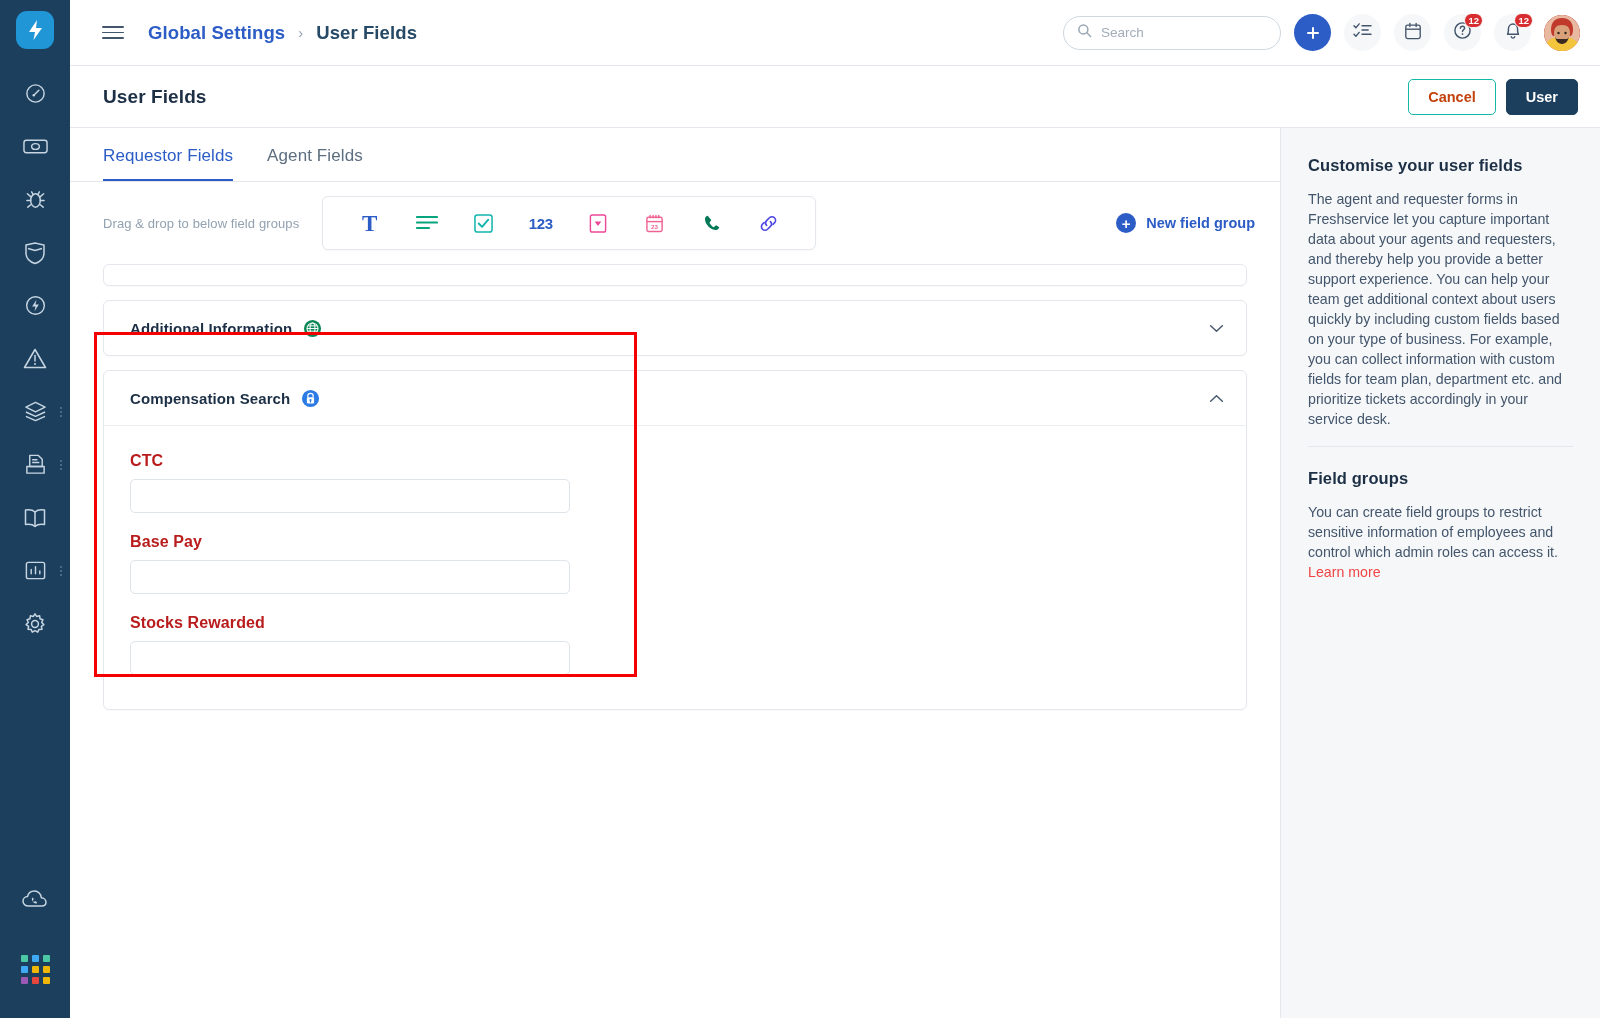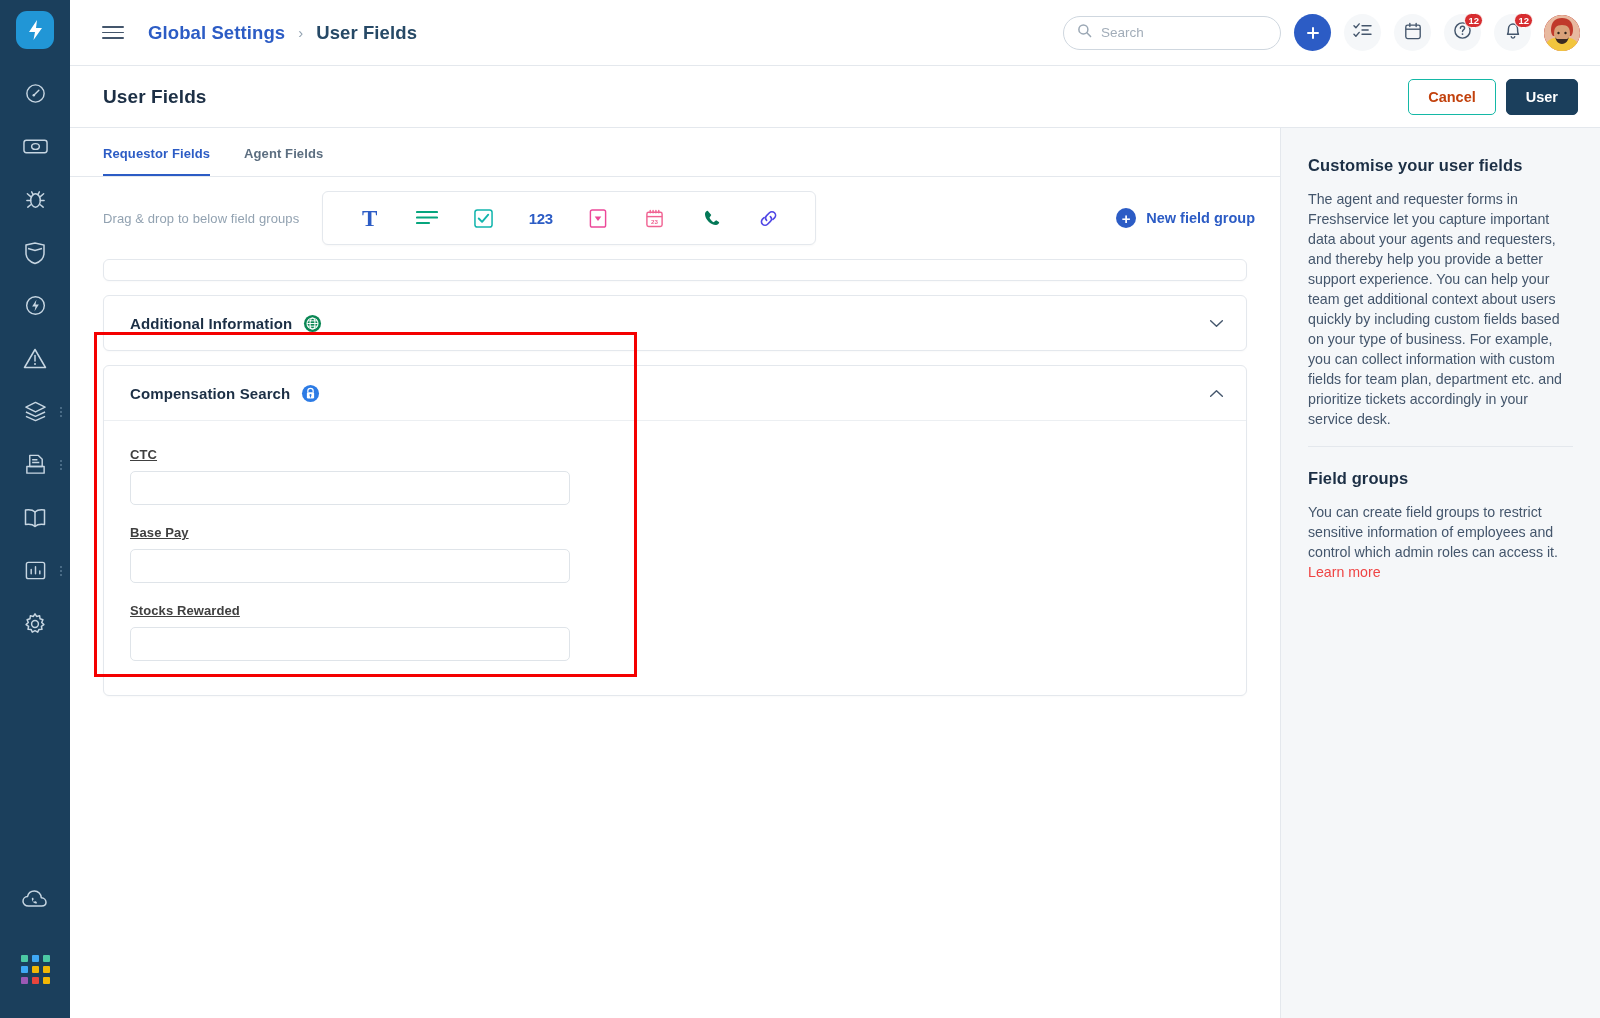--- a/index.html
+++ b/index.html
@@ -102,21 +102,21 @@
   }
   .btn-secondary { background: #fff; border: 1px solid #14b8a6; color: #c2410c; }
   .btn-primary { background: #1b3f5c; border: 1px solid #1b3f5c; color: #fff; }
 
   
   .body-split { flex: 1; display: flex; min-height: 0; }
   .content { flex: 1; display: flex; flex-direction: column; min-width: 0; background: #fff; position: relative; }
 
   .tabs { display: flex; padding: 0 0 0 33px; border-bottom: 1px solid #e4e8ed; flex-shrink: 0; background: #fff; }
   .tab {
-    padding: 18px 0 13px; margin-right: 34px; font-size: 13px; font-weight: 700;
+    padding: 18px 0 13px; margin-right: 34px; font-size: 17px; font-weight: 400;
     color: #5c6e80; cursor: pointer; border-bottom: 2.5px solid transparent; letter-spacing: .1px;
   }
   .tab.active { color: #2c5cc5; border-bottom-color: #2c5cc5; }
 
   .dragbar {
     display: flex; align-items: center; padding: 14px 25px 14px 33px; flex-shrink: 0;
     background: #fff; position: relative; z-index: 3;
   }
   .drag-label { font-size: 13px; color: #92a2b1; letter-spacing: .1px; }
   .fieldtypes {
@@ -148,21 +148,21 @@
   .card-head {
     height: 54px; display: flex; align-items: center; padding: 0 22px 0 26px;
   }
   .card-title { font-size: 15px; font-weight: 700; color: #1c2f45; letter-spacing: .1px; }
   .scope-icon { margin-left: 11px; display: flex; align-items: center; }
   .chev { margin-left: auto; color: #5c6e80; display: flex; align-items: center; }
 
   .card-body { border-top: 1px solid #eceff2; padding: 26px 26px 34px 26px; }
   .field { margin-bottom: 20px; }
   .field:last-child { margin-bottom: 0; }
-  .field-label { font-size: 13px; color: #404040; font-weight: 700; margin-bottom: 9px; letter-spacing: .1px; text-decoration: underline; }
+  .field-label { font-size: 16px; color: #b91c1c; font-weight: 700; margin-bottom: 9px; letter-spacing: .1px; }
   .field-input {
     width: 440px; height: 34px; border: 1px solid #dfe4e9; border-radius: 5px; background: #fff;
   }
 
   
   .annot {
     position: absolute; border: 3.5px solid #f40000; pointer-events: none; z-index: 20;
   }
 
   

